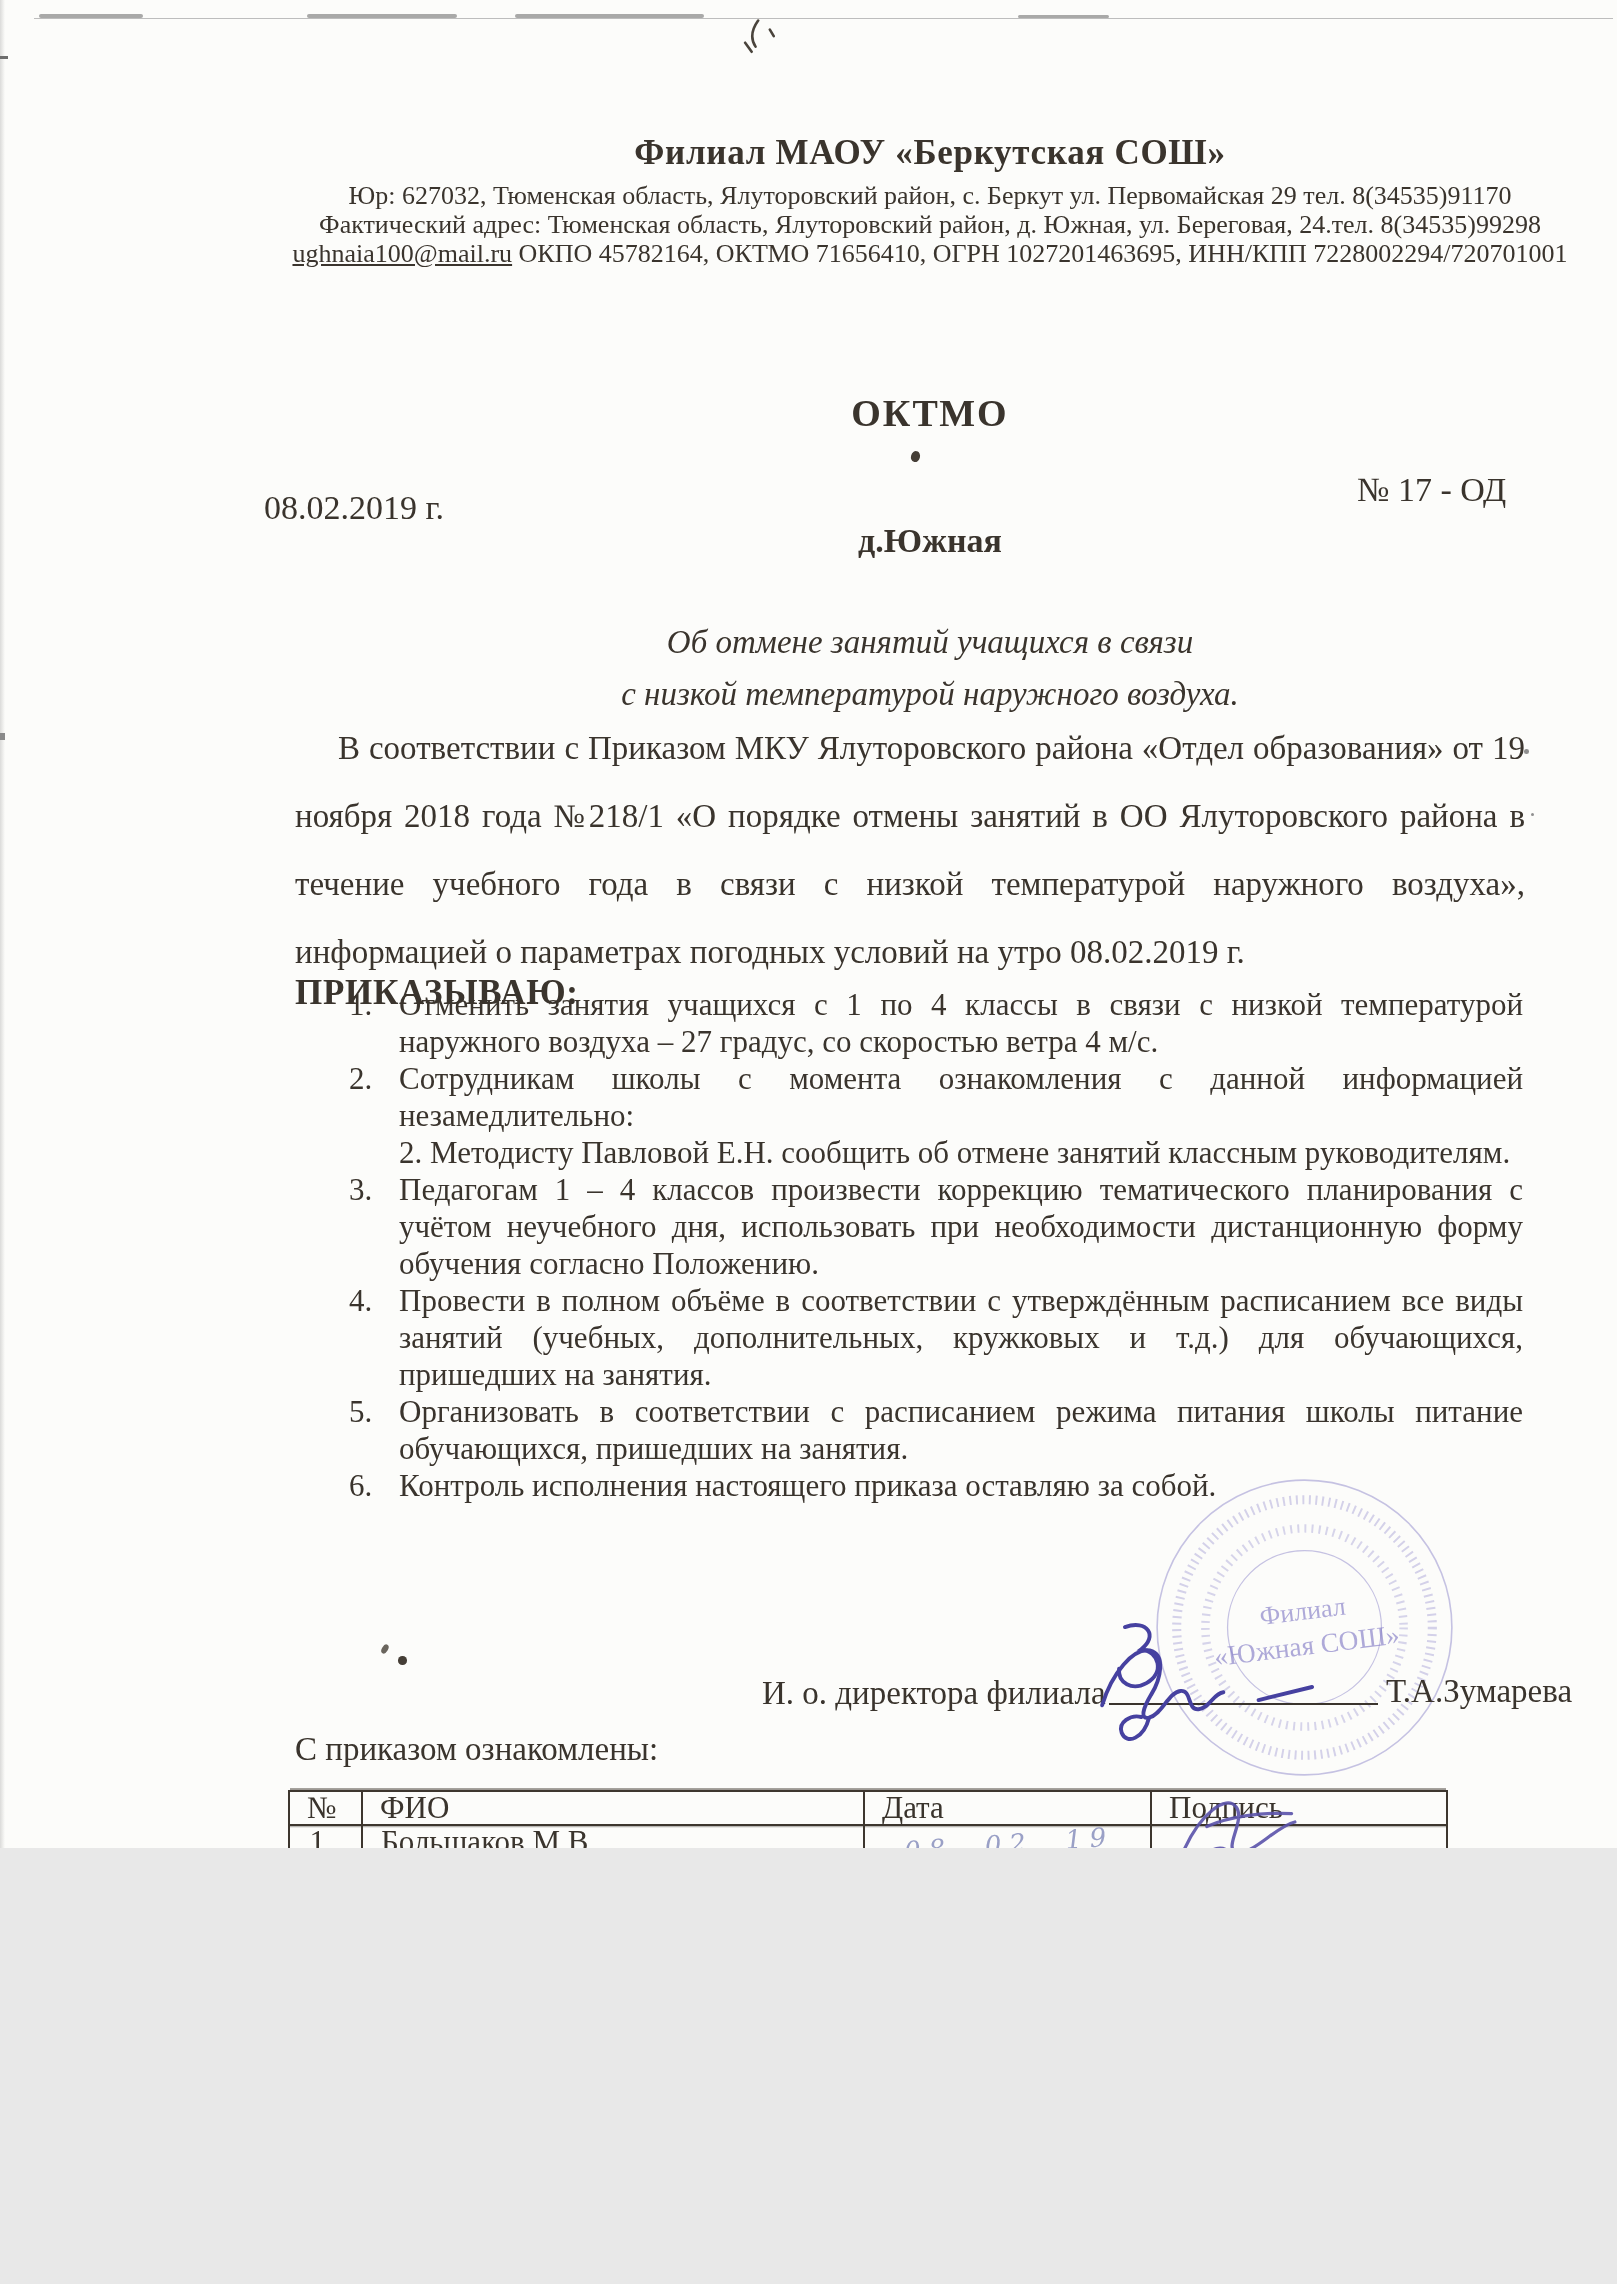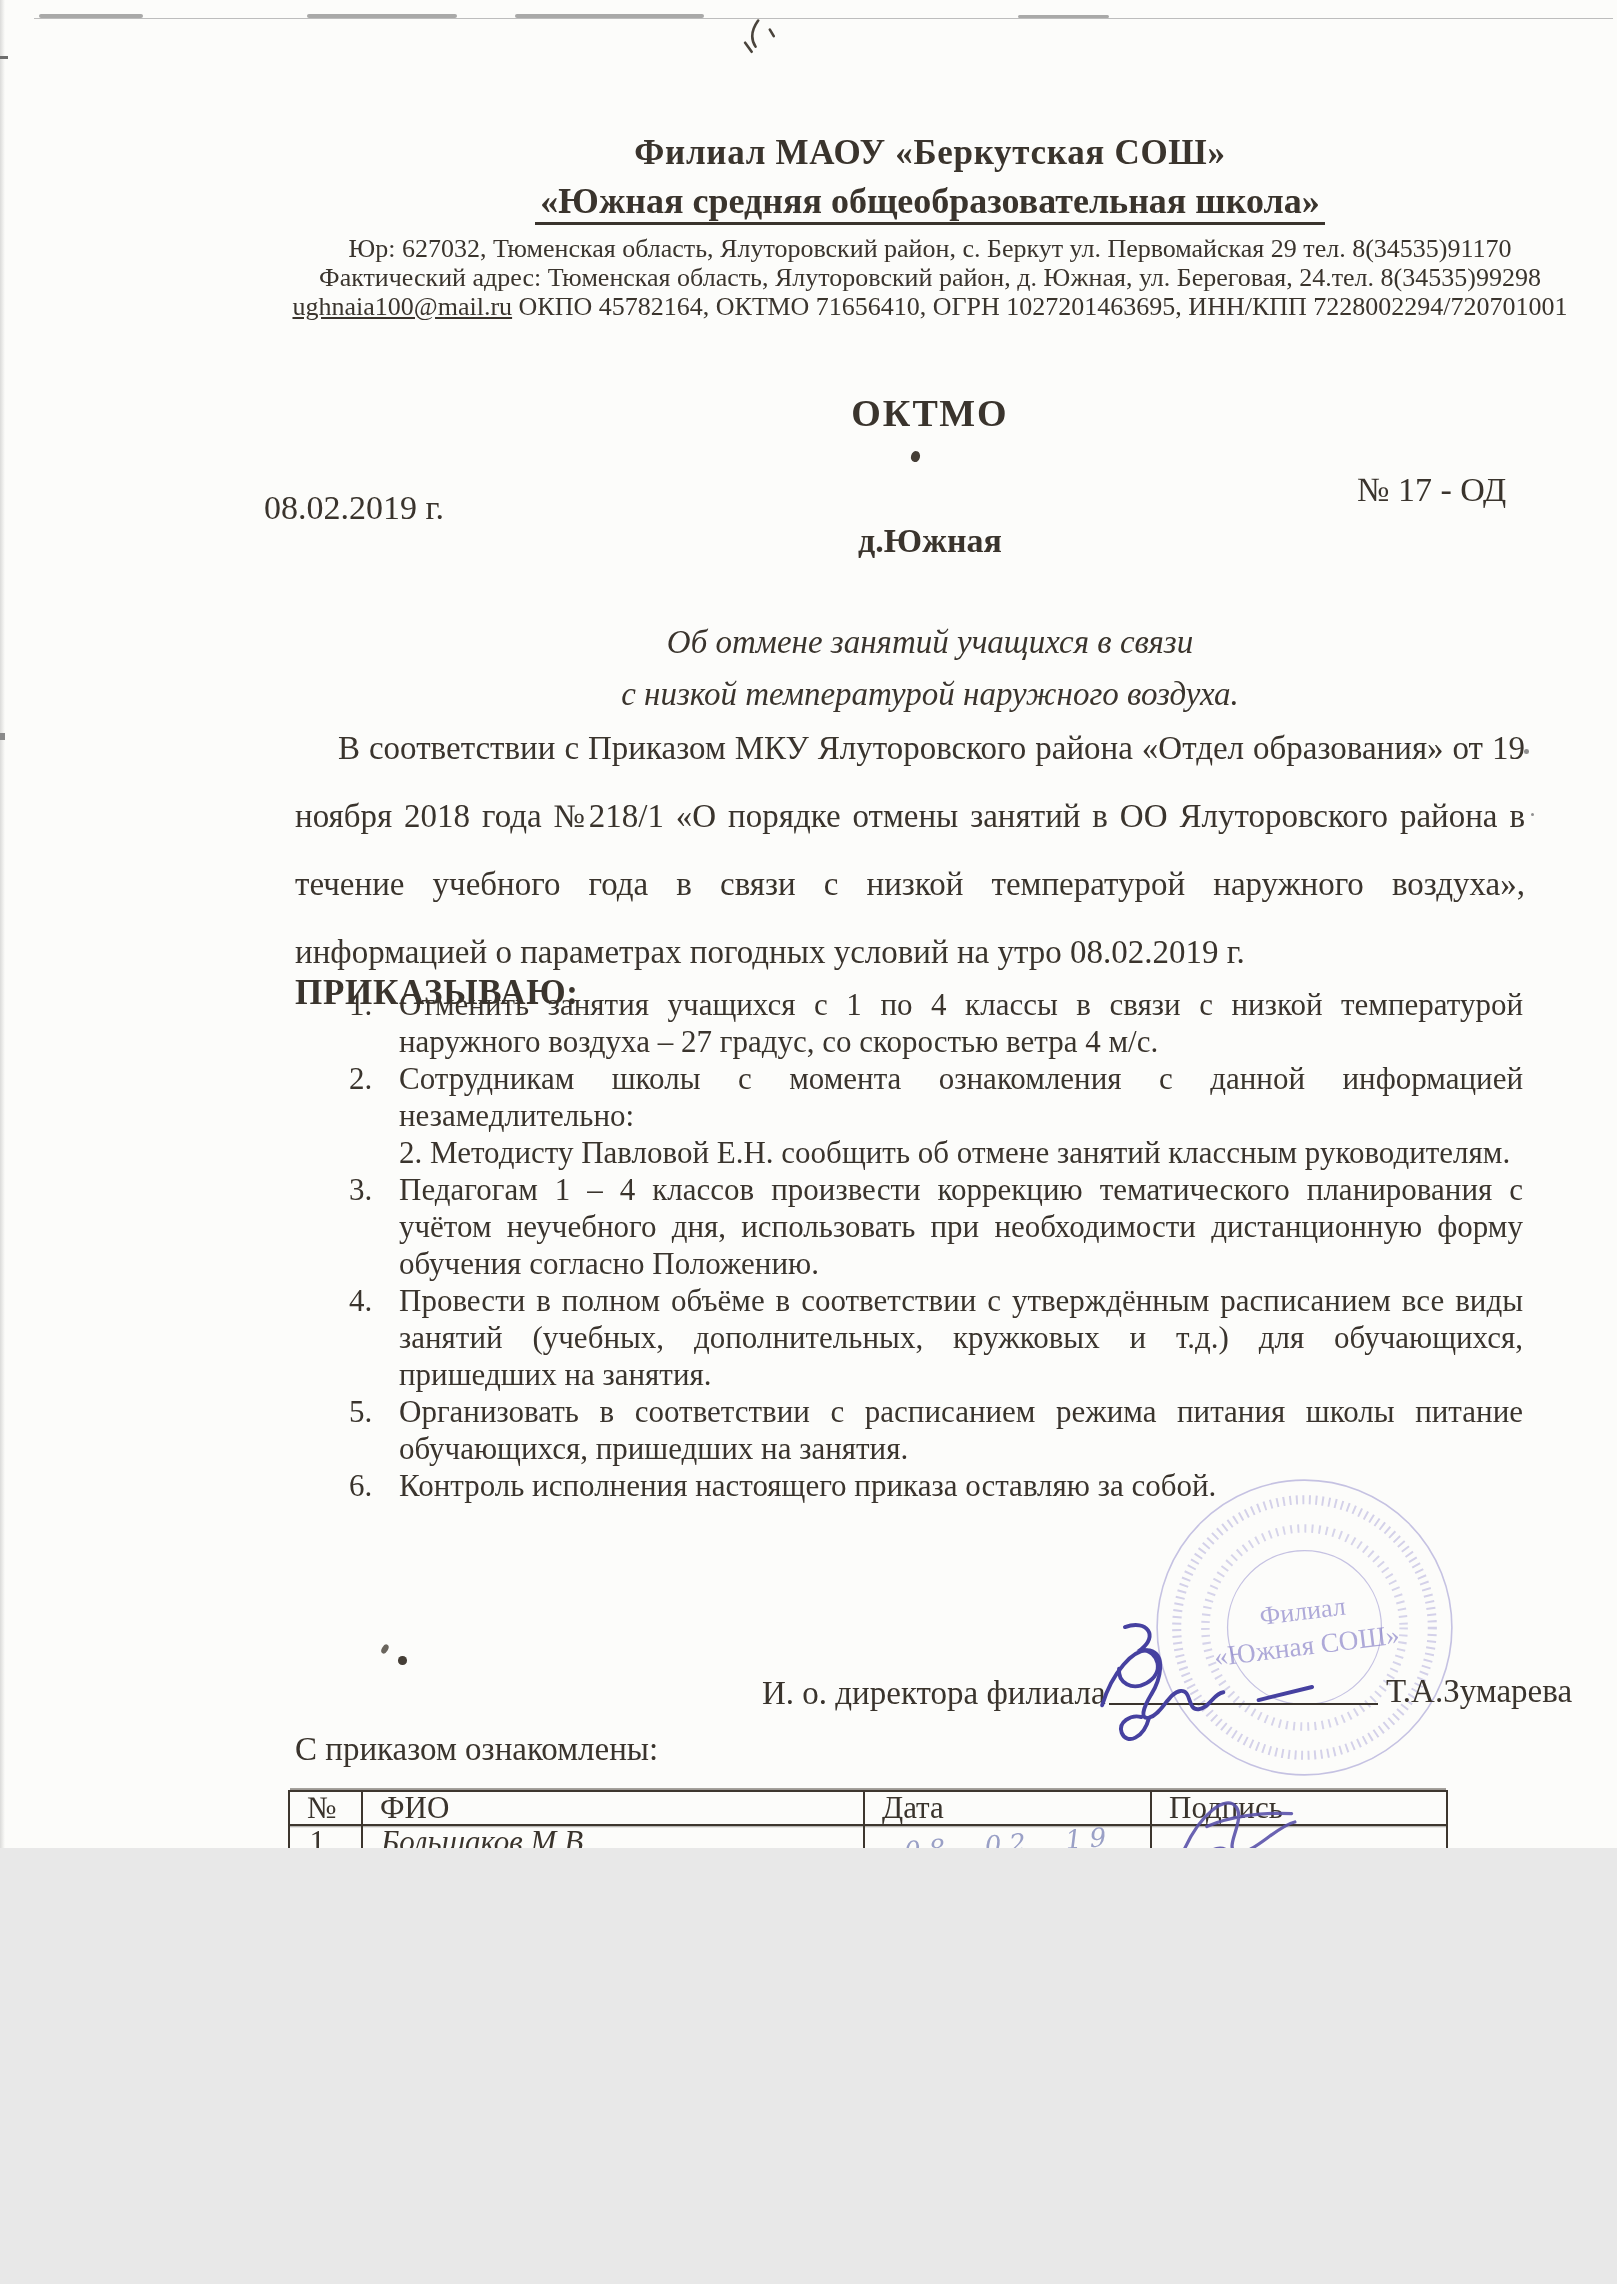--- a/index.html
+++ b/index.html
@@ -53,21 +53,21 @@
   .trow{display:grid;grid-template-columns:73px 502px 287px 294px;}
   .trow > div{border-right:2px solid #3d362e;position:relative;overflow:visible;}
   .trow > div:last-child{border-right:none;}
   .trow{border-bottom:2px solid #3d362e;box-shadow:0 1.3px 0 rgba(61,54,46,.35);}
   .trow:last-child{border-bottom:none;box-shadow:none;}
   .thead{height:32px;}
   .thead > div{font-size:31px;line-height:32px;padding-left:17px;}
   .tr{height:31px;}
   .tr > div{font-size:31px;line-height:31px;}
   .cell-n{padding-left:19.6px;}
-  .cell-fio{padding-left:18px;font-style:italic;}
+  .cell-fio{padding-left:18px;}
   .hand{position:absolute;font-family:"DejaVu Serif","Liberation Serif",serif;
     font-style:italic;color:#5d56aa;white-space:nowrap;z-index:4;}
   .stamp,.inksvg{pointer-events:none;}
   .z2{z-index:2;} .z3{z-index:3;} .z1{z-index:1;}
 </style>
 </head>
 <body>
 
 <div class="page">
 
@@ -80,21 +80,20 @@
   <svg class="abs inksvg" style="left:741px;top:18px;" width="46" height="39" viewBox="0 0 70 60">
     <path d="M26 4 C16 18 14 32 22 44 M6 38 l10 14 M44 18 l6 10" stroke="#4a443c" stroke-width="4" fill="none" stroke-linecap="round"></path>
   </svg>
   <div class="abs speck" style="left:1524px;top:749px;width:4.6px;height:4.6px;"></div>
   <div class="abs speck" style="left:1531px;top:813px;width:3.3px;height:3.3px;"></div>
   <div class="abs speck" style="left:0px;top:56px;width:7.8px;height:3.3px;border-radius:0;background:#6d6d6d;"></div>
   <div class="abs speck" style="left:0px;top:733px;width:4.6px;height:6.5px;border-radius:0;background:#8a8a8a;"></div>
 
   <div class="abs header z2">
     <p class="h1">Филиал МАОУ «Беркутская СОШ»</p>
-    <p class="h2"><span>«Южная средняя общеобразовательная школа»</span></p>
     <p class="hsmall">Юр: 627032, Тюменская область, Ялуторовский район, с. Беркут ул. Первомайская 29 тел. 8(34535)91170</p>
     <p class="hsmall">Фактический адрес: Тюменская область, Ялуторовский район, д. Южная, ул. Береговая, 24.тел. 8(34535)99298</p>
     <p class="hsmall"><span class="uline">ughnaia100@mail.ru</span><span> ОКПО 45782164, ОКТМО 71656410, ОГРН 1027201463695, ИНН/КПП 7228002294/720701001</span></p>
   </div>
 
   <div class="abs title z2">ОКТМО</div>
   <div class="abs inkdot" style="left:911px;top:451px;width:8.5px;height:11px;transform:rotate(15deg);"></div>
   <div class="abs datefield z2">08.02.2019 г.</div>
   <div class="abs numfield z2">№ 17 - ОД</div>
   <div class="abs subject z2">

